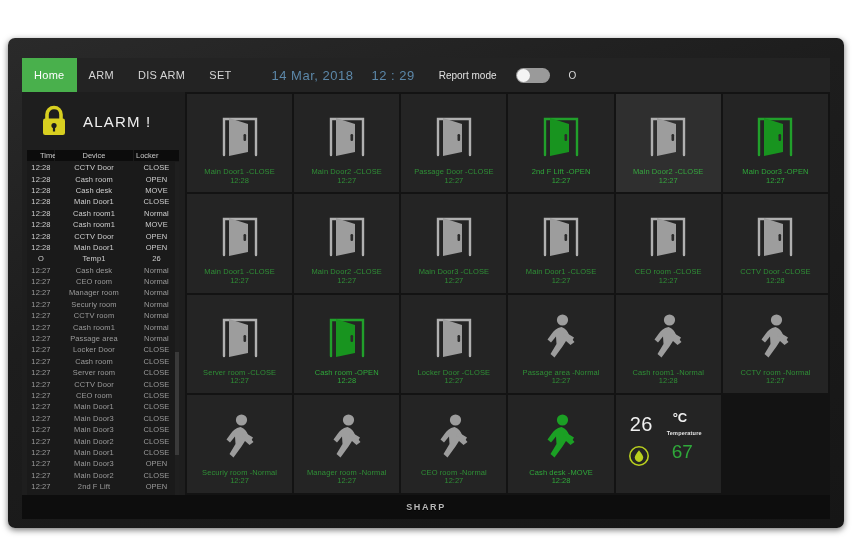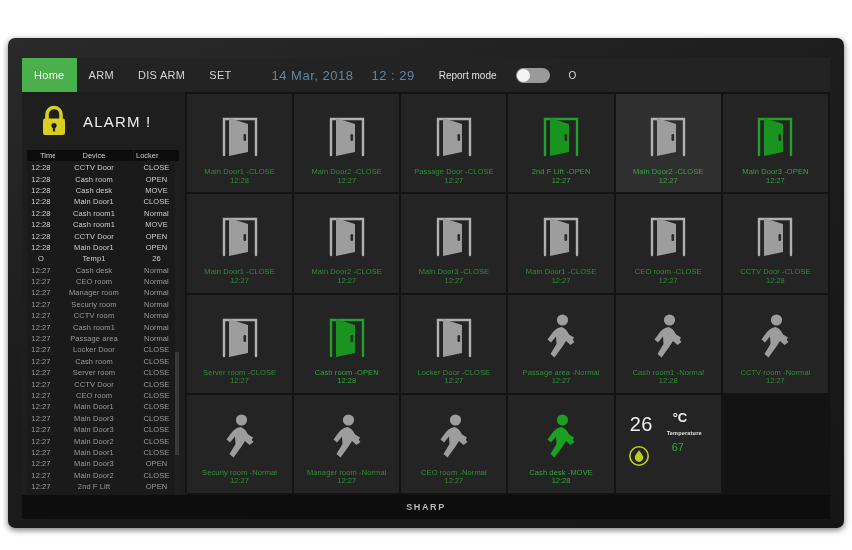--- a/index.html
+++ b/index.html
@@ -248,21 +248,21 @@
   .temp-caption {
     position: absolute; left: 51px; top: 35px;
     font-size: 5.5px; color: #e6e6e6;
     font-weight: bold; letter-spacing: 0.2px;
   }
   .humidity-icon {
     position: absolute; left: 12px; top: 50px;
   }
   .humidity-value {
     position: absolute; left: 56px; top: 46px;
-    font-size: 11px; color: #2fa83a;
+    font-size: 19px; color: #2fa83a;
   }
 
   .door-svg { width: 46px; height: 50px; display: block; }
   .walk-svg { width: 40px; height: 50px; display: block; }
 </style>
 </head>
 <body>
 
 <div id="monitor">
   <div id="screen-bezel"></div>

